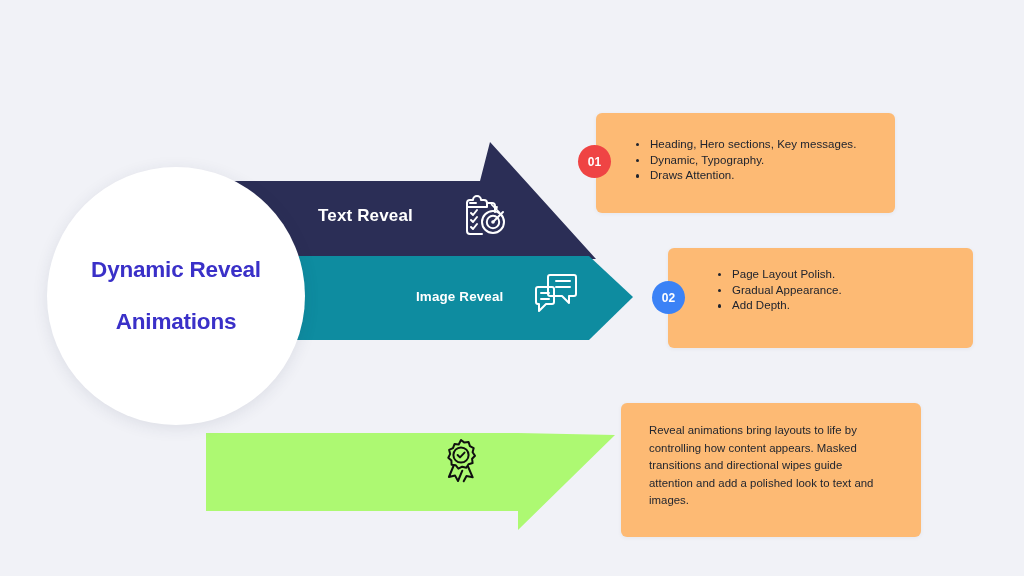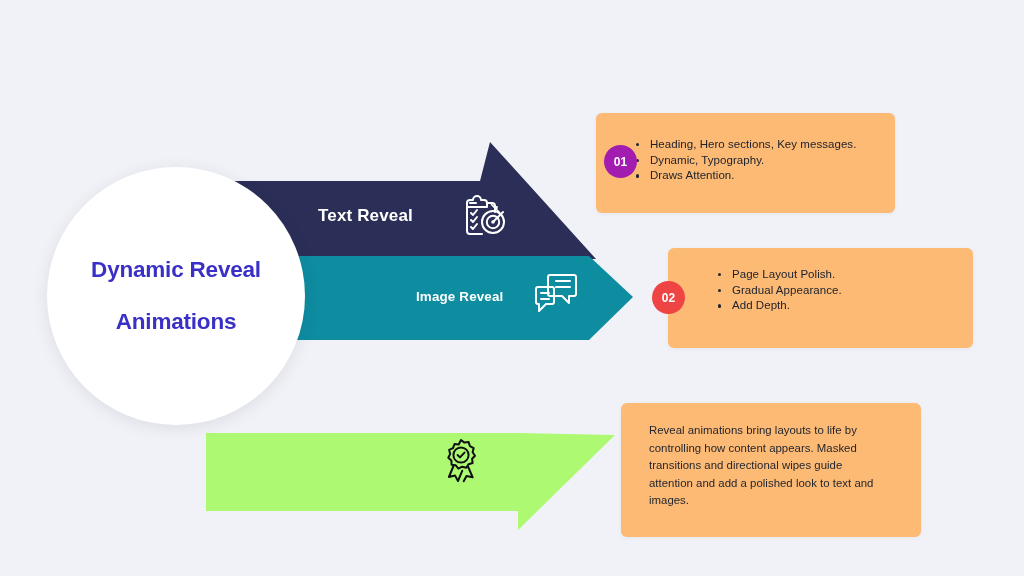--- a/index.html
+++ b/index.html
@@ -149,22 +149,22 @@
     height: 33px;
     border-radius: 50%;
     display: flex;
     align-items: center;
     justify-content: center;
     font-size: 12px;
     font-weight: bold;
     color: #ffffff;
     letter-spacing: 0.2px;
   }
-  #badge-1 { left: 604px; top: 145px; background: #a21caf; }
-  #badge-2 { left: 652px; top: 281px; background: #ef4444; }
+  #badge-1 { left: 578px; top: 145px; background: #ef4444; }
+  #badge-2 { left: 652px; top: 281px; background: #3b82f6; }
 </style>
 </head>
 <body>
 
 <div id="stage">
 
   <div class="band" id="band-navy">
     <svg width="420" height="122" viewBox="0 0 420 122">
       <path d="M0,43 L284,43 L294,4 L400,121 L0,121 Z" fill="#2b2e56"></path>
     </svg>

